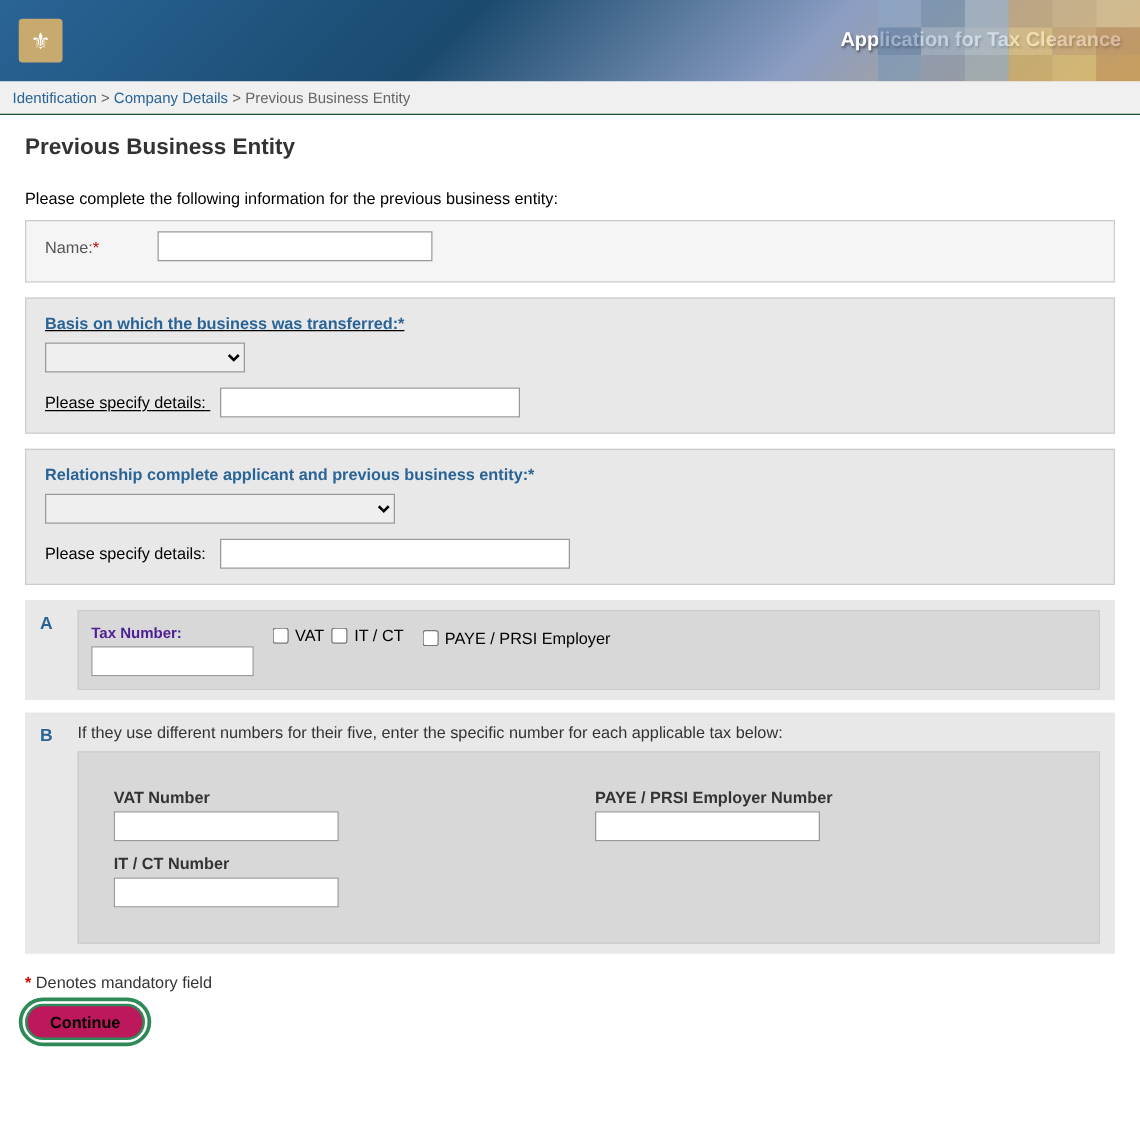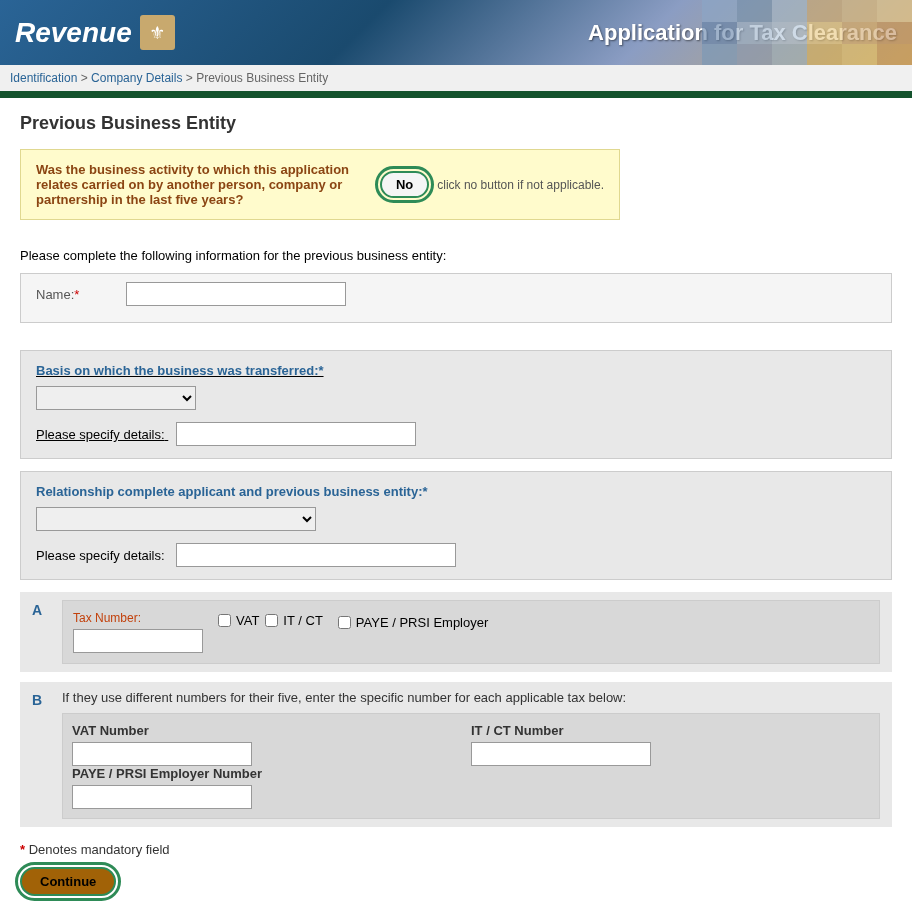--- a/index.html
+++ b/index.html
@@ -32,32 +32,32 @@
       background: #c8a96e;
       border-radius: 3px;
       display: flex;
       align-items: center;
       justify-content: center;
       color: white;
       font-size: 18px;
     }
     .header-title {
       color: white;
-      font-size: 22px;
+      font-size: 16px;
       font-weight: bold;
       text-shadow: 1px 1px 2px rgba(0,0,0,0.5);
     }
 
     
     .breadcrumb {
       background: #f0f0f0;
       padding: 6px 10px;
       font-size: 12px;
       color: #2a6496;
-      border-bottom: 7px solid #14532d;
+      border-bottom: 1px solid #14532d;
     }
     .breadcrumb a { color: #2a6496; text-decoration: none; }
     .breadcrumb span { color: #666; }
 
     
     .main-content {
       padding: 15px 20px;
     }
 
     .page-title {
@@ -207,22 +207,22 @@
     }
 
     .tax-number-col {
       display: flex;
       flex-direction: column;
       gap: 4px;
     }
 
     .tax-number-label {
       font-size: 12px;
-      color: #c2410c;
-      font-weight: normal;
+      color: #4c1d95;
+      font-weight: bold;
     }
 
     .tax-number-input {
       width: 130px;
     }
 
     .checkbox-group {
       display: flex;
       flex-direction: row;
       gap: 6px;
@@ -238,24 +238,25 @@
 
     
     .b-section {
       background: #e8e8e8;
       padding: 8px 12px;
       border-top: 2px solid #fff;
     }
 
     .b-grid {
       background: #d8d8d8;
-      padding: 9px;
+      padding: 28px;
       border: 1px solid #ccc;
       display: grid;
       grid-template-columns: 1fr 1fr;
+      gap: 10px;
     }
 
     .b-field {
       display: flex;
       flex-direction: column;
       gap: 4px;
     }
 
     .b-field-label {
       font-size: 13px;
@@ -277,36 +278,35 @@
     .mandatory-star {
       color: #c00;
       font-weight: bold;
     }
 
     .continue-button {
       border: 2px solid #2e8b57;
       border-radius: 20px;
       padding: 5px 18px;
       font-size: 13px;
-      background: #a16207;
+      background: #be185d;
       cursor: pointer;
       font-weight: bold;
       outline: 3px solid #2e8b57;
       outline-offset: 2px;
       margin-bottom: 10px;
     }
 
     .clearfix::after { content: ''; display: table; clear: both; }
   </style>
 </head>
 <body>
 
 <div class="header">
   <div class="header-logo">
-    <span class="header-logo-text">Revenue</span>
     <div class="header-logo-icon">⚜</div>
   </div>
   <div class="header-title">Application for Tax Clearance</div>
 
   <div style="position:absolute;right:0;top:0;width:210px;height:65px;overflow:hidden;opacity:0.6;">
     <svg width="210" height="65" viewBox="0 0 210 65" xmlns="http://www.w3.org/2000/svg">
       <rect x="0" y="0" width="35" height="22" fill="#8ba7c8"></rect>
       <rect x="35" y="0" width="35" height="22" fill="#7090b0"></rect>
       <rect x="70" y="0" width="35" height="22" fill="#a0b8d0"></rect>
       <rect x="105" y="0" width="35" height="22" fill="#c8a878"></rect>
@@ -334,35 +334,28 @@
   <a href="#">Company Details</a>
   <span> &gt; </span>
   <span>Previous Business Entity</span>
 </div>
 
 <div class="main-content">
 
   <div class="page-title">Previous Business Entity</div>
 
   
-  <div class="notice-box">
-    <div class="notice-text">Was the business activity to which this application relates carried on by another person, company or partnership in the last five years?</div>
-    <div class="no-button-wrap">
-      <button class="no-button">No</button>
-      <span class="no-hint">click no button if not applicable.</span>
-    </div>
-  </div>
 
   
   <div style="padding: 8px 0 10px 0;">
     <span>Please complete the following information for the previous business entity:</span>
   </div>
 
   
-  <div class="form-section form-section-light" style="padding: 8px 15px; margin-bottom: 27px;">
+  <div class="form-section form-section-light" style="padding: 8px 15px; margin-bottom: 12px;">
     <div class="form-row">
       <label class="form-label">
         <span>Name:</span><span style="color:#c00;">*</span>
       </label>
       <input type="text" class="name-input" style="">
     </div>
   </div>
 
   
   <div class="form-section" style="margin-bottom: 12px; text-decoration: underline;">
@@ -435,27 +428,27 @@
   <div class="b-section clearfix" style="margin-top: 8px;">
     <span class="ab-label">B</span>
     <div class="ab-content">
       <div class="ab-text">If they use different numbers for their five, enter the specific number for each applicable tax below:</div>
       <div class="b-grid">
         <div class="b-field">
           <span class="b-field-label">VAT Number</span>
           <input type="text" class="b-input" style="">
         </div>
         <div class="b-field">
+          <span class="b-field-label">PAYE / PRSI Employer Number</span>
+          <input type="text" class="b-input" style="">
+        </div>
+        <div class="b-field">
           <span class="b-field-label">IT / CT Number</span>
           <input type="text" class="b-input" style="">
         </div>
-        <div class="b-field">
-          <span class="b-field-label">PAYE / PRSI Employer Number</span>
-          <input type="text" class="b-input" style="">
-        </div>
       </div>
     </div>
   </div>
 
   
   <div class="mandatory-note">
     <span class="mandatory-star">*</span>
     <span>Denotes mandatory field</span>
   </div>
 

